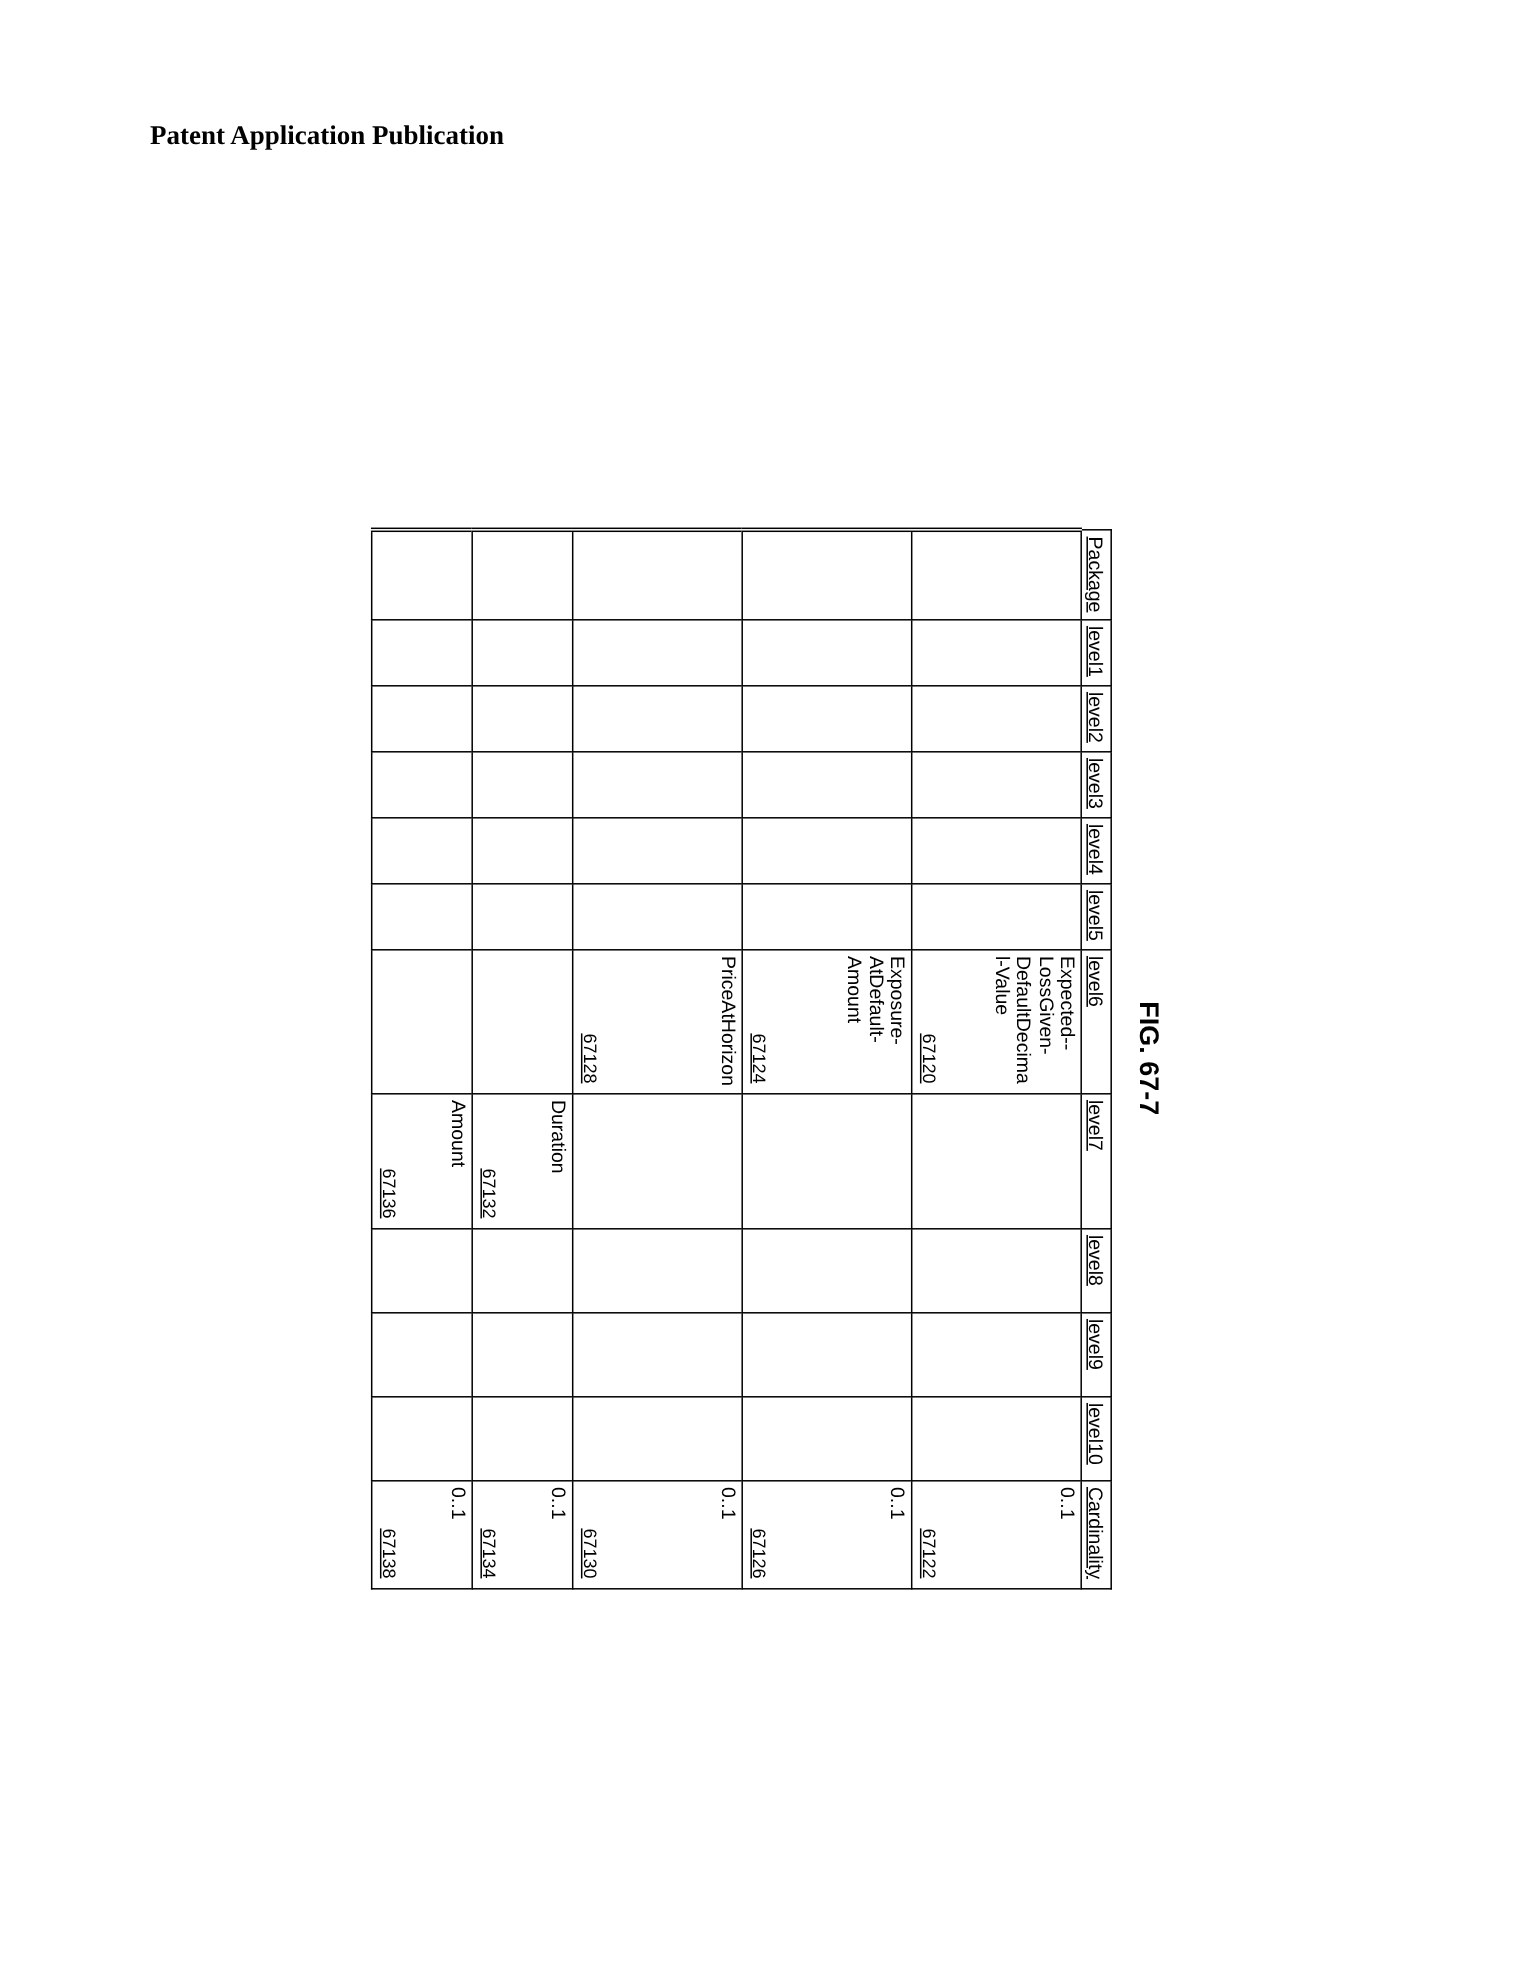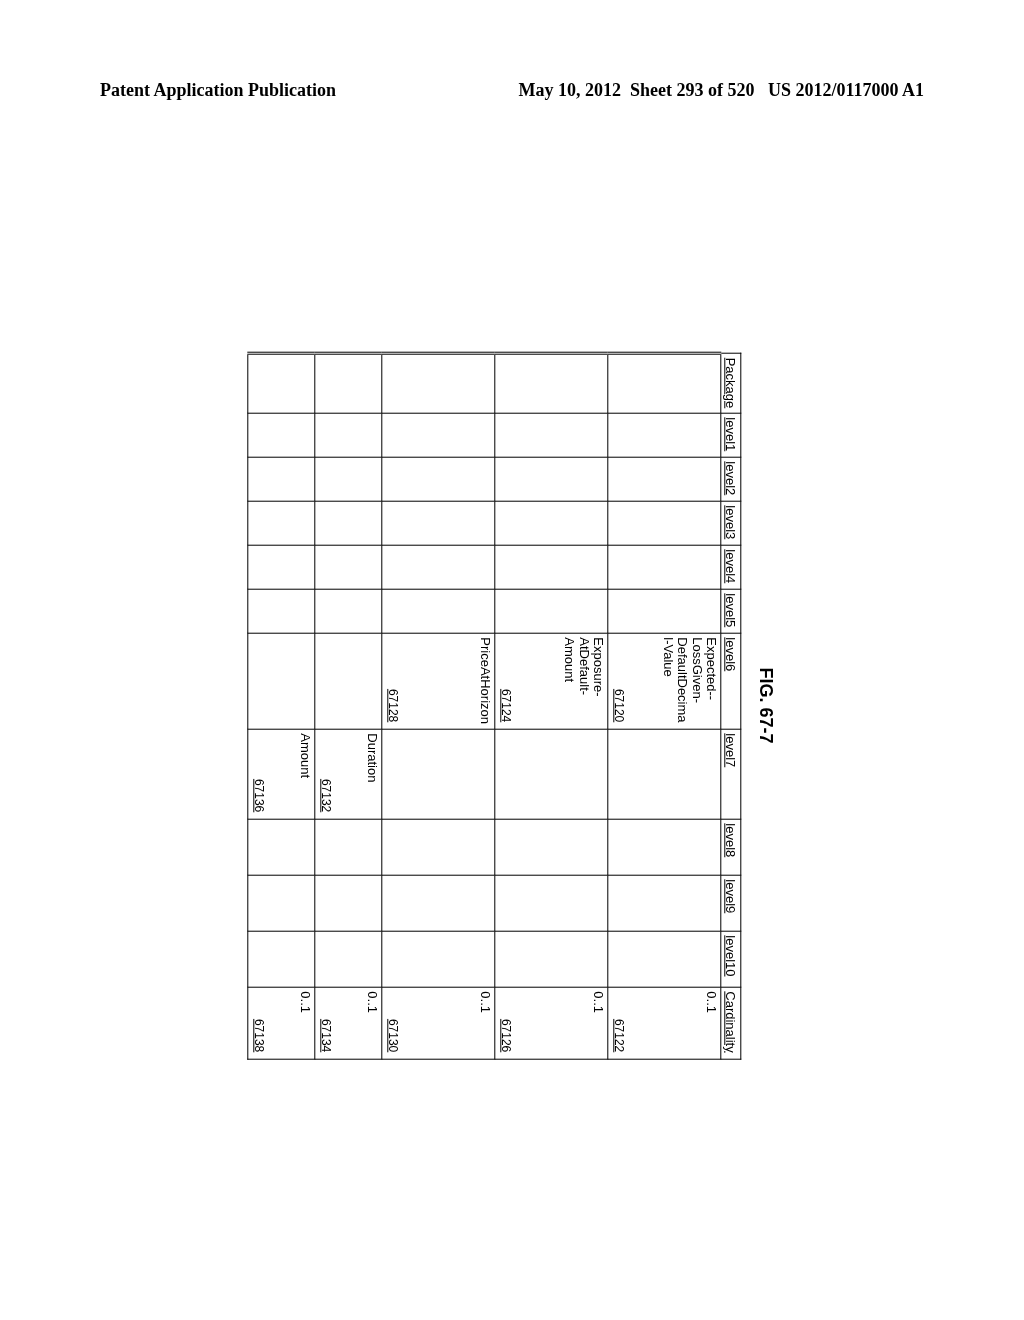--- a/index.html
+++ b/index.html
@@ -98,25 +98,20 @@
   }
   .cell .txt {
     line-height: 1.1;
   }
 </style>
 </head>
 <body>
 
 <div class="header">
   <span>Patent Application Publication</span>
-  <span class="header-right">
-    <span>May 10, 2012</span>&nbsp;
-    <span>Sheet 293 of 520</span>&nbsp;&nbsp;
-    <span>US 2012/0117000 A1</span>
-  </span>
 </div>
 
 <div class="rotated-wrap">
   <div class="rot">
     <div class="fig-title">FIG. 67-7</div>
     <table>
       <colgroup>
         <col class="c-pkg">
           <col class="c-l1">
           <col class="c-l2">

